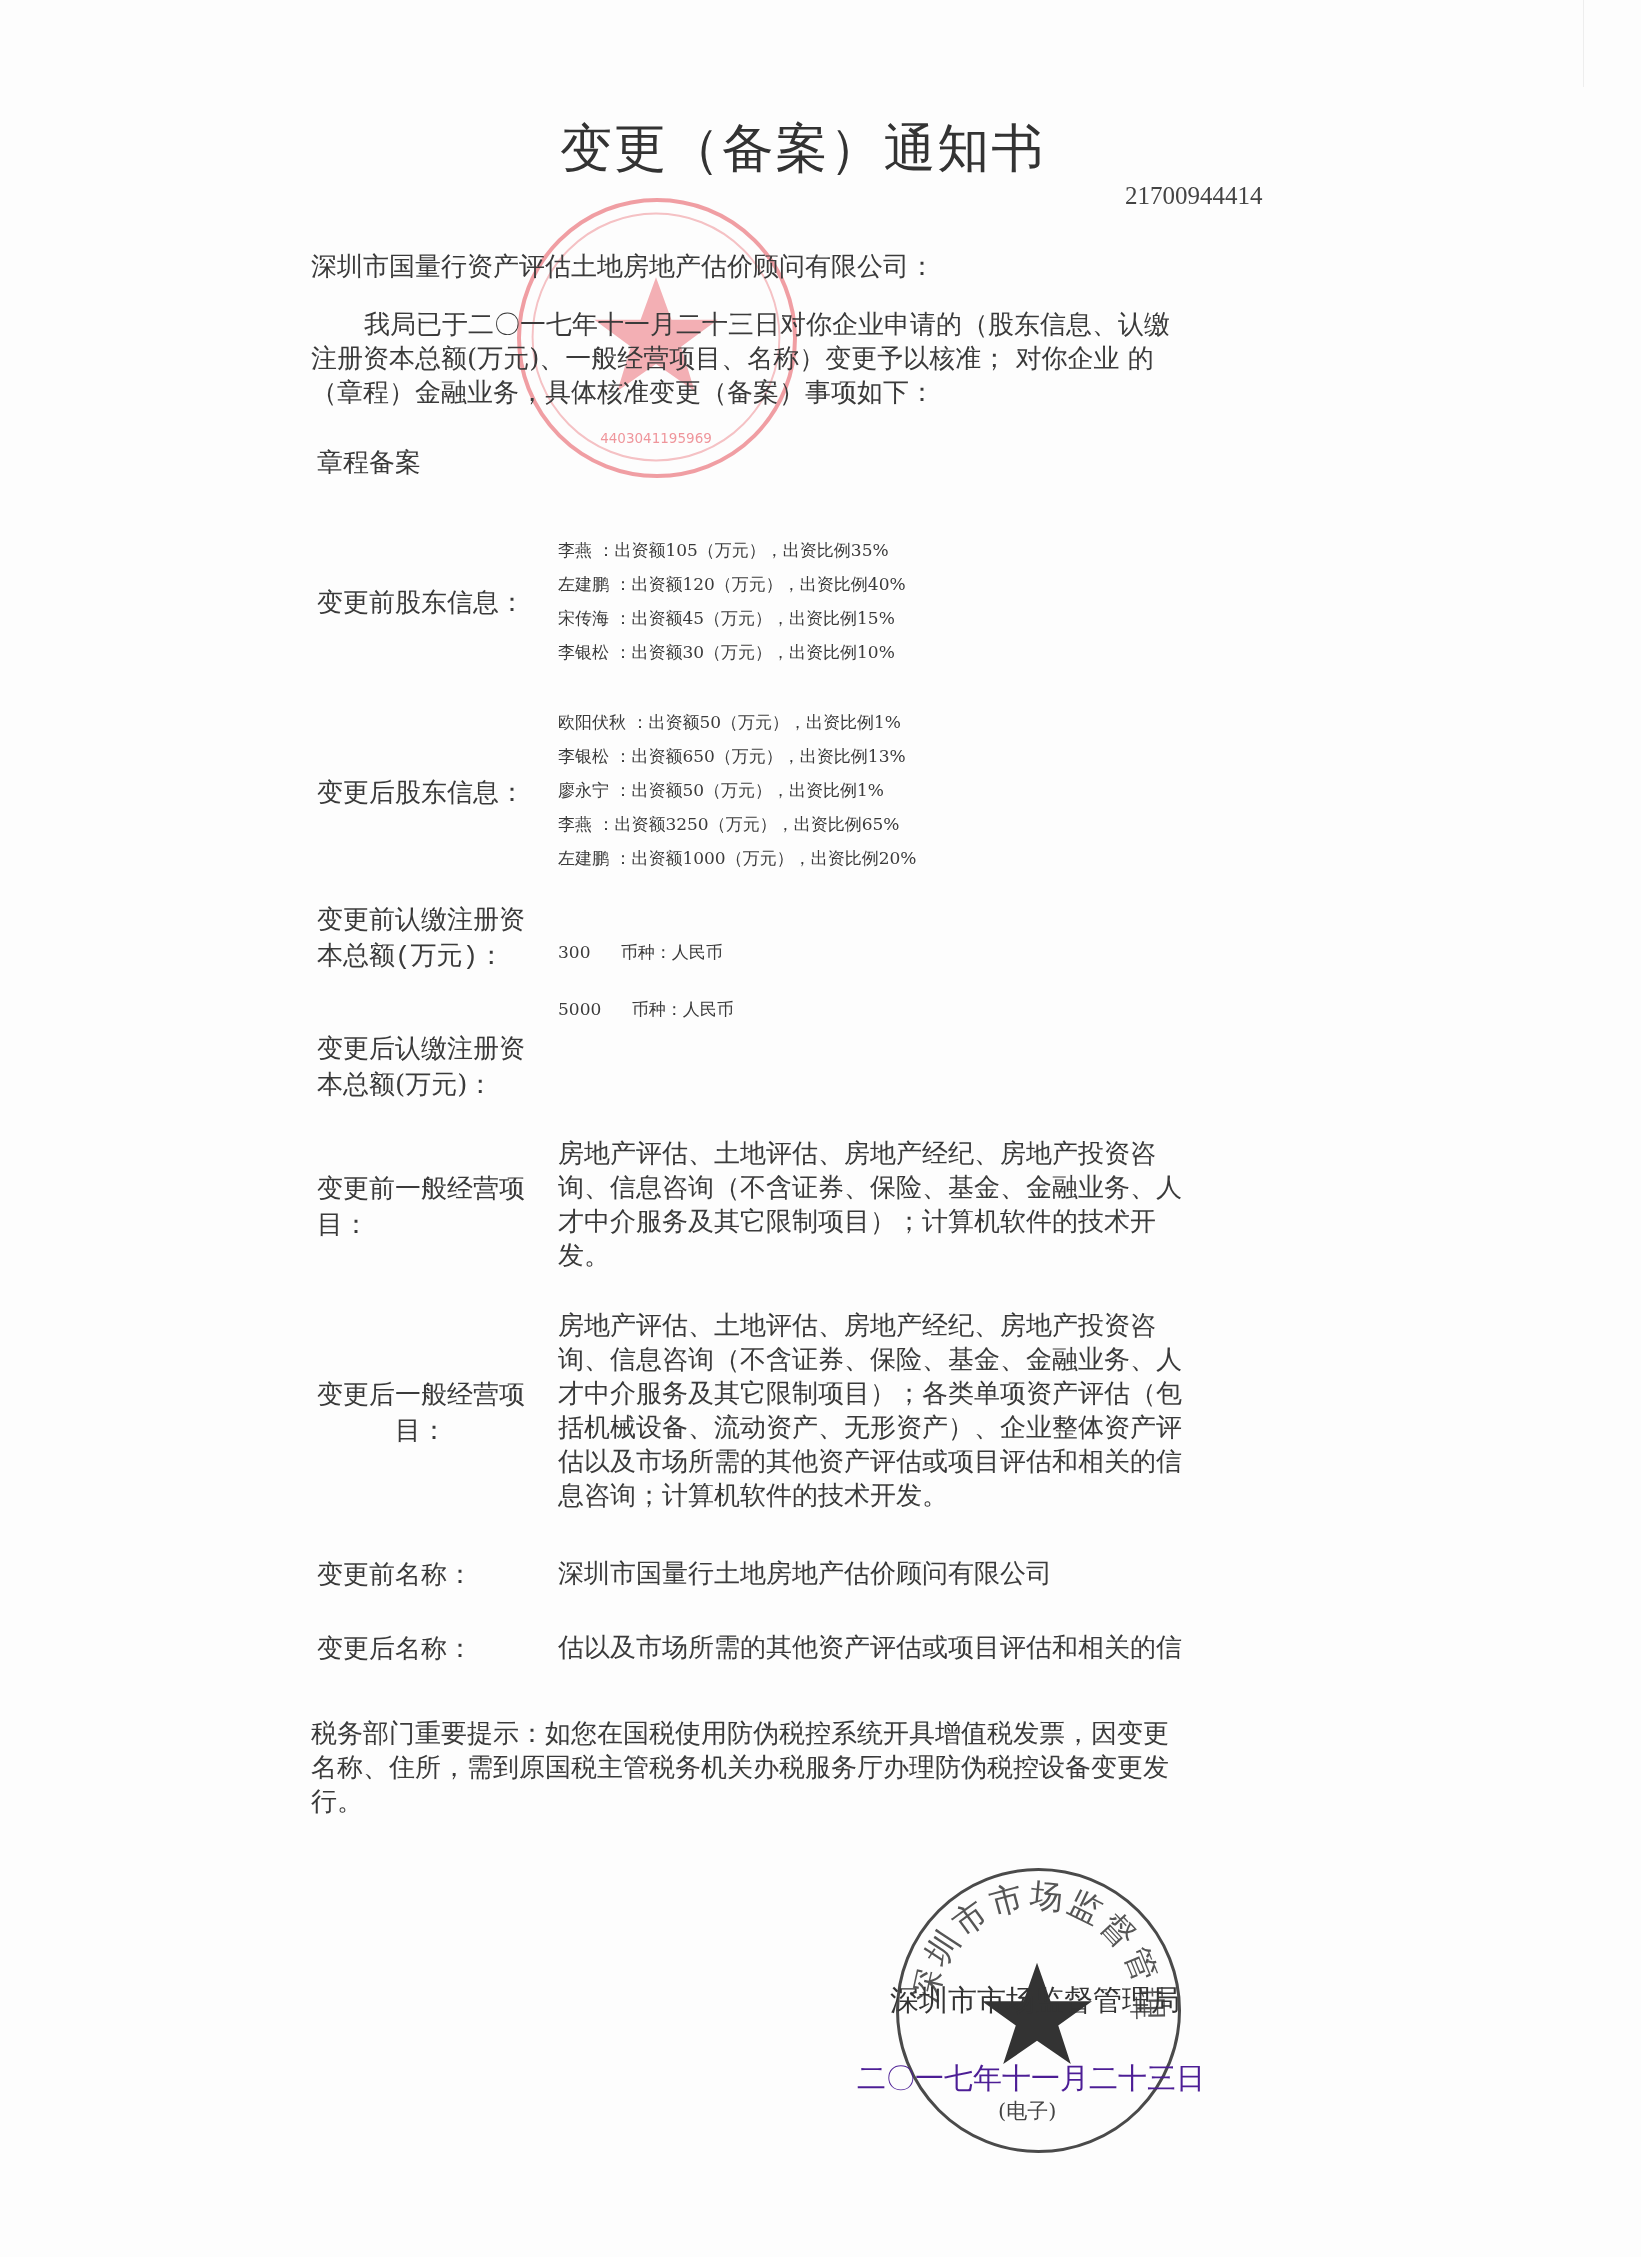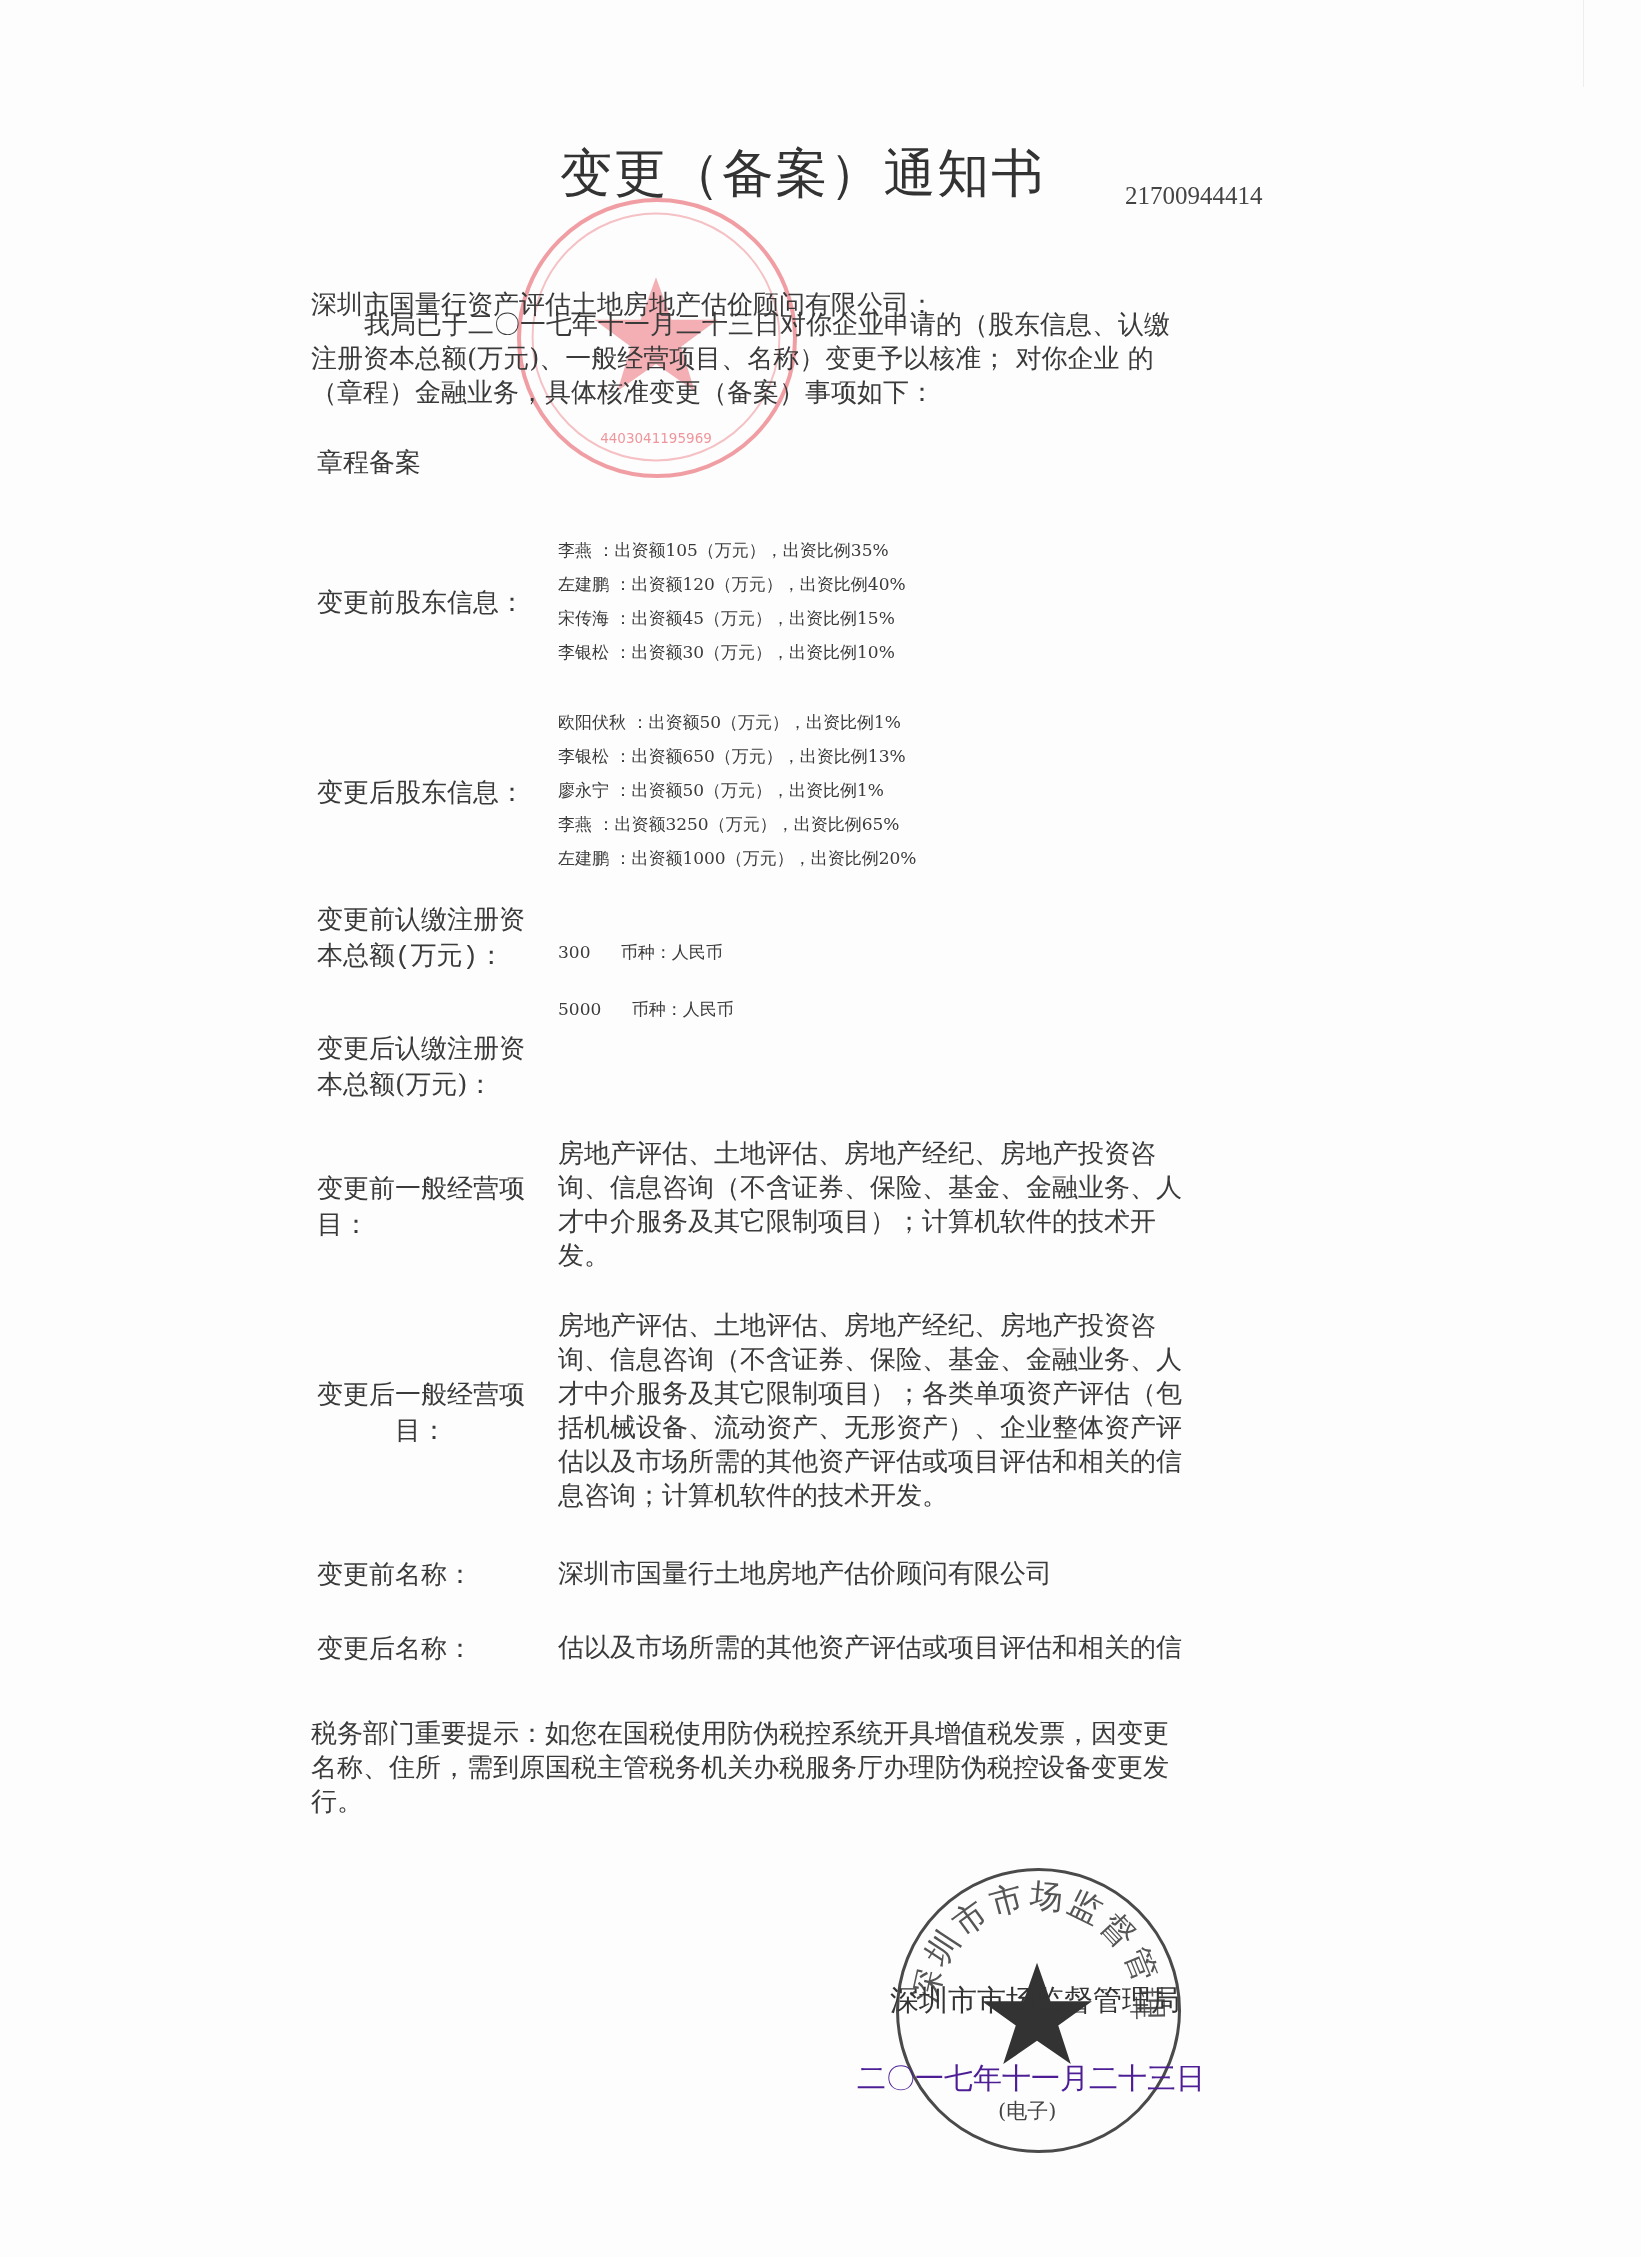--- a/index.html
+++ b/index.html
@@ -1,23 +1,23 @@
 <!DOCTYPE html>
 <html><head>
 <meta charset="utf-8">
 <style>
   html, body { margin:0; padding:0; }
   body {
     width:1641px; height:2257px; background:#fdfdfd; position:relative; overflow:hidden;
     font-family:"DejaVu Serif","Liberation Serif",serif; color:#3a3a3a;
   }
   .abs { position:absolute; white-space:nowrap; }
-  .title { left:560px; top:114px; font-size:52px; letter-spacing:1.9px; color:#333; font-family:Liberation Sans, sans-serif;margin-top:25px; }
+  .title { left:560px; top:114px; font-size:52px; letter-spacing:1.9px; color:#333; font-family:Liberation Sans, sans-serif; }
   .docno { left:1125px; top:182px; font-size:25px; font-family:"Liberation Serif",serif; color:#444; }
-  .line { font-size:25px; line-height:34px;margin-top:38px; }
+  .line { font-size:25px; line-height:34px; }
   .label { left:317px; font-size:26px; line-height:36px; }
   .val { left:558px; font-size:17px; line-height:34px; }
   .stack div { height:34px; }
   .seal-red {
     position:absolute; left:517px; top:198px; width:280px; height:280px; border-radius:50%;
     border:4.8px solid rgba(230,80,90,0.55); box-sizing:border-box; pointer-events:none;
   }
   .seal-red svg { position:absolute; left:0; top:0; }
   .seal-black {
     position:absolute; left:896px; top:1868px; width:285px; height:285px; border-radius:50%;

